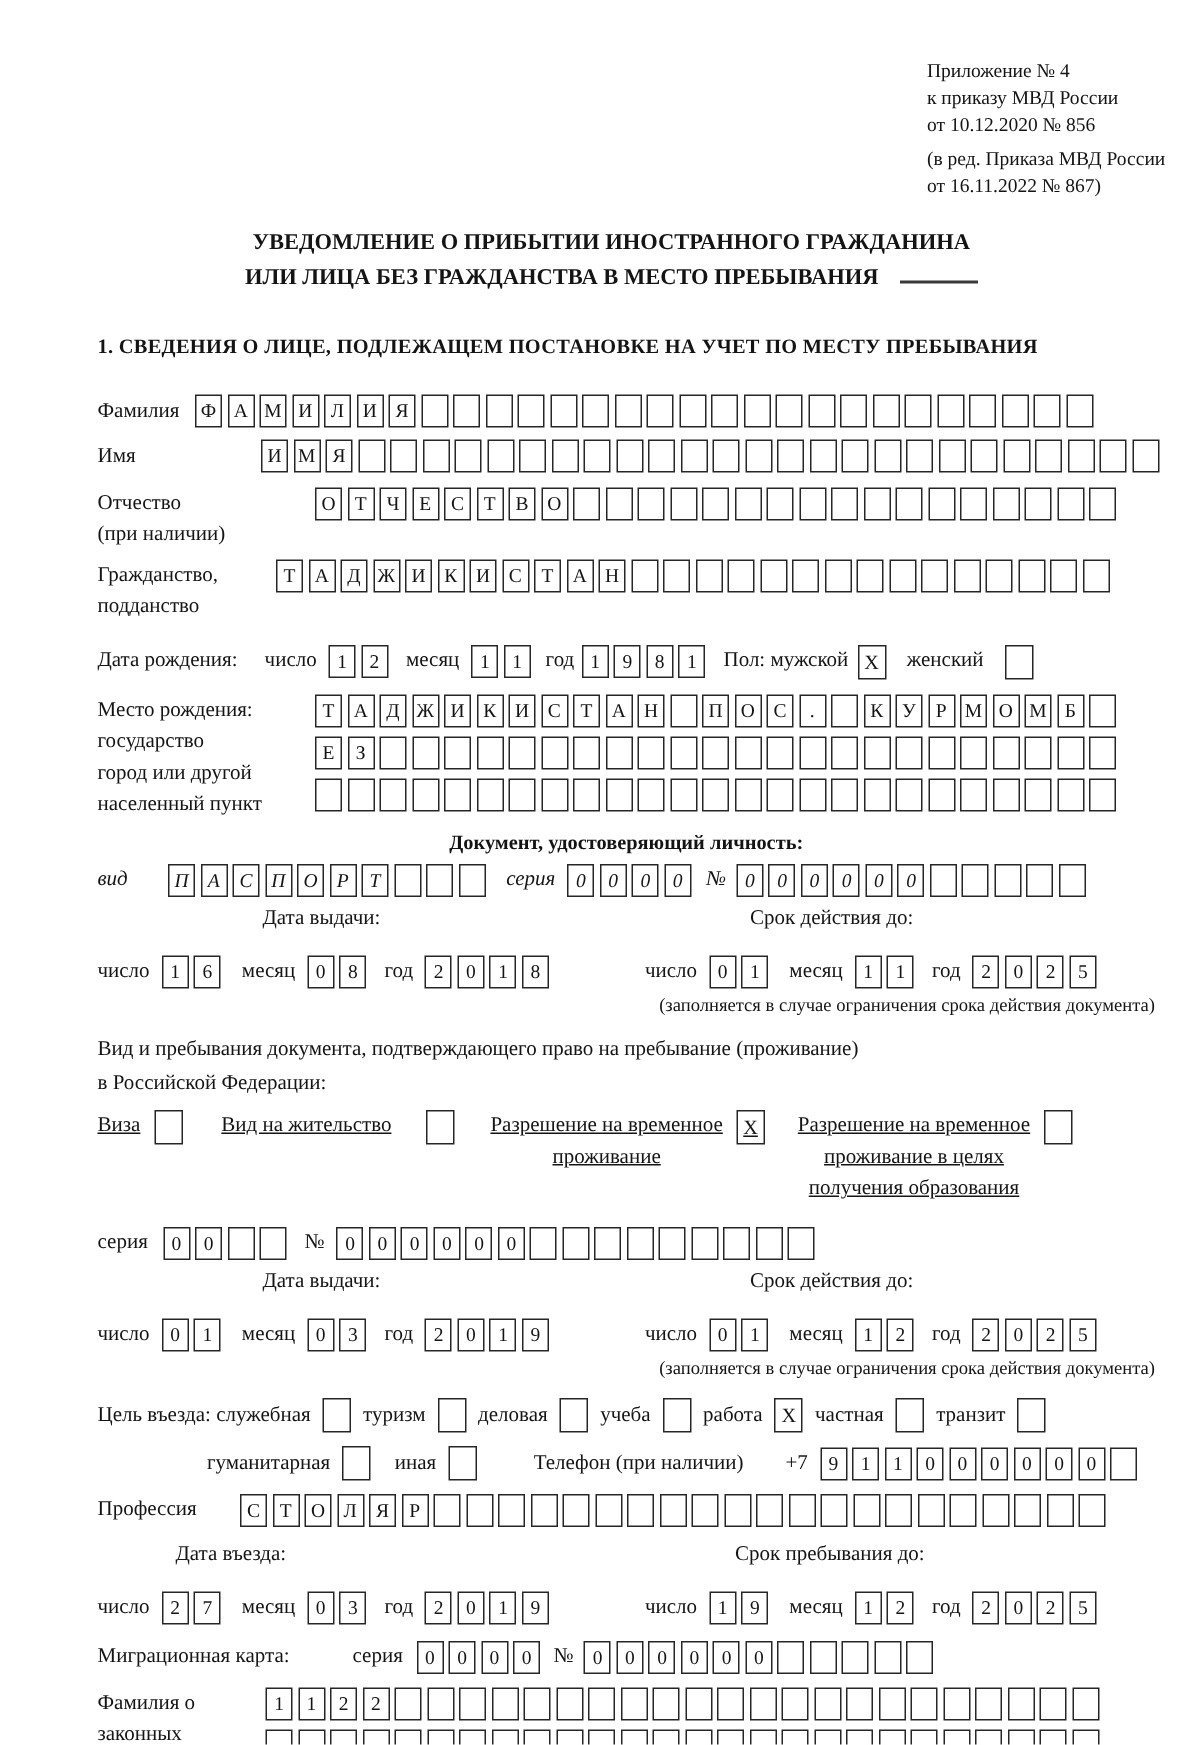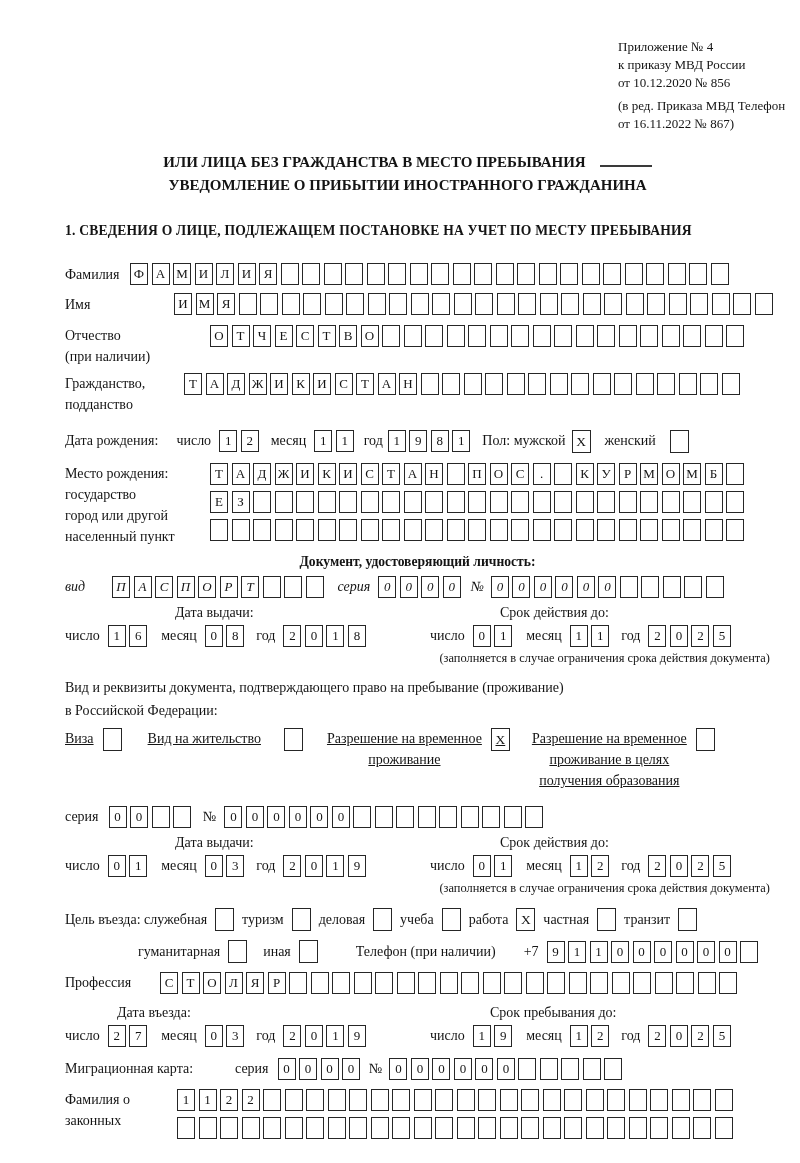--- a/index.html
+++ b/index.html
@@ -16,21 +16,21 @@
   .frow{display:flex;align-items:flex-start;margin-top:8px;}
   .lab{font-size:14px;line-height:24px;flex:none;}
   .lab2{font-size:14px;line-height:21px;flex:none;}
   .cells{display:flex;gap:3.5px;flex:none;}
   .cell{flex:none;width:16px;height:20px;border:1.5px solid #262626;text-align:center;line-height:20px;font-size:13px;}
   .cb{flex:none;width:17px;height:21px;border:1.6px solid #262626;text-align:center;line-height:21px;font-size:13.5px;display:inline-block;}
   .stack{display:flex;flex-direction:column;gap:6px;}
   .w65{width:65px;} .w145{width:145px;} .w119{width:119px;} .w112{width:112px;}
   
   .dates{display:flex;margin-top:6px;}
-  .dcol{display:flex;flex-direction:column;}
+  .dcol{display:flex;flex-direction:column;gap:12px;}
   .dcol .dhead{font-size:14px;margin-bottom:4px;}
   .dline{display:flex;align-items:center;gap:6px;font-size:14px;}
   .dline .dlab{margin-right:2px;}
   .note{text-align:right;font-size:12.4px;margin-top:4px;}
   .plain{font-size:14px;line-height:1.65;margin-top:10px;}
   
   .permits{display:flex;margin-top:6px;align-items:flex-start;text-decoration:underline;}
   .permit{display:flex;align-items:flex-start;gap:9px;font-size:14px;}
   .permit .pl{text-align:center;line-height:1.5;}
   
@@ -38,30 +38,30 @@
 </style>
 </head>
 <body>
 
 <div class="page">
 
   <div class="hdr">
     <div>Приложение № 4</div>
     <div>к приказу МВД России</div>
     <div>от 10.12.2020 № 856</div>
-    <div class="grp2">(в ред. Приказа МВД Телефон</div>
+    <div class="grp2">(в ред. Приказа МВД России</div>
     <div>от 16.11.2022 № 867)</div>
   </div>
 
 
   <div class="title">
+    <div>УВЕДОМЛЕНИЕ О ПРИБЫТИИ ИНОСТРАННОГО ГРАЖДАНИНА</div>
     <div>
       <span>ИЛИ ЛИЦА БЕЗ ГРАЖДАНСТВА В МЕСТО ПРЕБЫВАНИЯ</span><span class="blankline"></span>
     </div>
-    <div>УВЕДОМЛЕНИЕ О ПРИБЫТИИ ИНОСТРАННОГО ГРАЖДАНИНА</div>
   </div>
 
   <div class="sec">1. СВЕДЕНИЯ О ЛИЦЕ, ПОДЛЕЖАЩЕМ ПОСТАНОВКЕ НА УЧЕТ ПО МЕСТУ ПРЕБЫВАНИЯ</div>
 
   <div class="frow" style="margin-top:24px;">
     <span class="lab w65">Фамилия</span>
     <span class="cells">
         <span class="cell">Ф</span>
         <span class="cell">А</span>
         <span class="cell">М</span>
@@ -388,21 +388,21 @@
             <span class="cell">0</span>
             <span class="cell">2</span>
             <span class="cell">5</span>
           </span>
       </div>
     </div>
   </div>
   <div class="note">(заполняется в случае ограничения срока действия документа)</div>
 
   <div class="plain">
-    <span>Вид и реквизиты документа, подтверждающего право на пребывание (проживание)</span><br>
+    <span>Вид и пребывания документа, подтверждающего право на пребывание (проживание)</span><br>
     <span>в Российской Федерации:</span>
   </div>
 
   <div class="permits">
     <div class="permit">
       <span class="lab2">Виза</span>
       <span class="cb"></span>
     </div>
     <div class="permit" style="margin-left:26px;">
       <span class="lab2">Вид на жительство</span>

